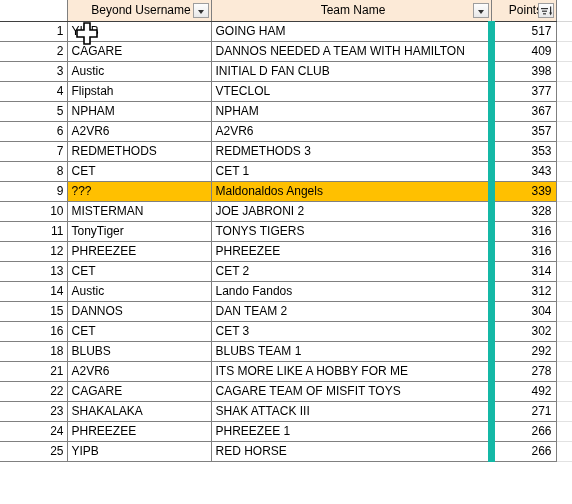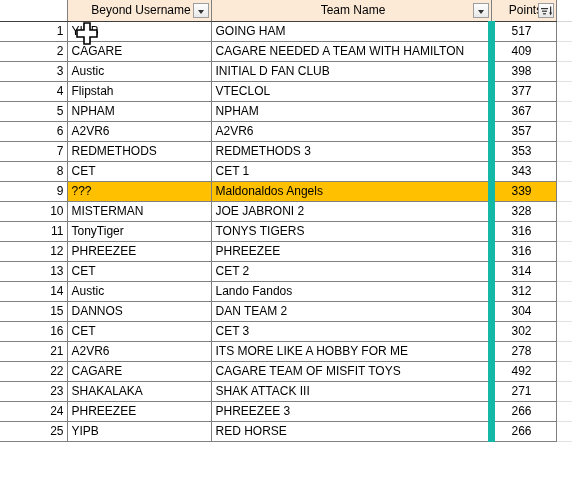--- a/index.html
+++ b/index.html
@@ -121,21 +121,21 @@
     padding-left: 4px;
     background: #ffffff;
     border-bottom: 1px solid #808080;
     border-right: 1px solid #7f7f7f;
     color: #000;
   }
   .cell.team {
     border-right: 7px solid #14b8a6;
   }
   .cell.points {
-    text-align: left;
+    text-align: right;
     padding-right: 4px;
     padding-left: 17px;
     border-right: 1px solid #7f7f7f;
   }
   .pad {
     background: #ffffff;
     border-bottom: 1px solid #e2e2e2;
     border-right: none;
   }
 
@@ -207,21 +207,21 @@
         <tr class="data-row">
           <td class="rownum">1</td>
           <td class="cell user">YIPB</td>
           <td class="cell team">GOING HAM</td>
           <td class="cell points">517</td>
           <td class="pad"></td>
         </tr>
         <tr class="data-row">
           <td class="rownum">2</td>
           <td class="cell user">CAGARE</td>
-          <td class="cell team">CAGARE NEEDED A TEAM WITH HAMILTON</td>
+          <td class="cell team">DANNOS NEEDED A TEAM WITH HAMILTON</td>
           <td class="cell points">409</td>
           <td class="pad"></td>
         </tr>
         <tr class="data-row">
           <td class="rownum">3</td>
           <td class="cell user">Austic</td>
           <td class="cell team">INITIAL D FAN CLUB</td>
           <td class="cell points">398</td>
           <td class="pad"></td>
         </tr>
@@ -310,20 +310,27 @@
           <td class="pad"></td>
         </tr>
         <tr class="data-row">
           <td class="rownum">16</td>
           <td class="cell user">CET</td>
           <td class="cell team">CET 3</td>
           <td class="cell points">302</td>
           <td class="pad"></td>
         </tr>
         <tr class="data-row">
+          <td class="rownum">18</td>
+          <td class="cell user">BLUBS</td>
+          <td class="cell team">BLUBS TEAM 1</td>
+          <td class="cell points">292</td>
+          <td class="pad"></td>
+        </tr>
+        <tr class="data-row">
           <td class="rownum">21</td>
           <td class="cell user">A2VR6</td>
           <td class="cell team">ITS MORE LIKE A HOBBY FOR ME</td>
           <td class="cell points">278</td>
           <td class="pad"></td>
         </tr>
         <tr class="data-row">
           <td class="rownum">22</td>
           <td class="cell user">CAGARE</td>
           <td class="cell team">CAGARE TEAM OF MISFIT TOYS</td>
@@ -333,21 +340,21 @@
         <tr class="data-row">
           <td class="rownum">23</td>
           <td class="cell user">SHAKALAKA</td>
           <td class="cell team">SHAK ATTACK III</td>
           <td class="cell points">271</td>
           <td class="pad"></td>
         </tr>
         <tr class="data-row">
           <td class="rownum">24</td>
           <td class="cell user">PHREEZEE</td>
-          <td class="cell team">PHREEZEE 3</td>
+          <td class="cell team">PHREEZEE 1</td>
           <td class="cell points">266</td>
           <td class="pad"></td>
         </tr>
         <tr class="data-row">
           <td class="rownum">25</td>
           <td class="cell user">YIPB</td>
           <td class="cell team">RED HORSE</td>
           <td class="cell points">266</td>
           <td class="pad"></td>
         </tr>

